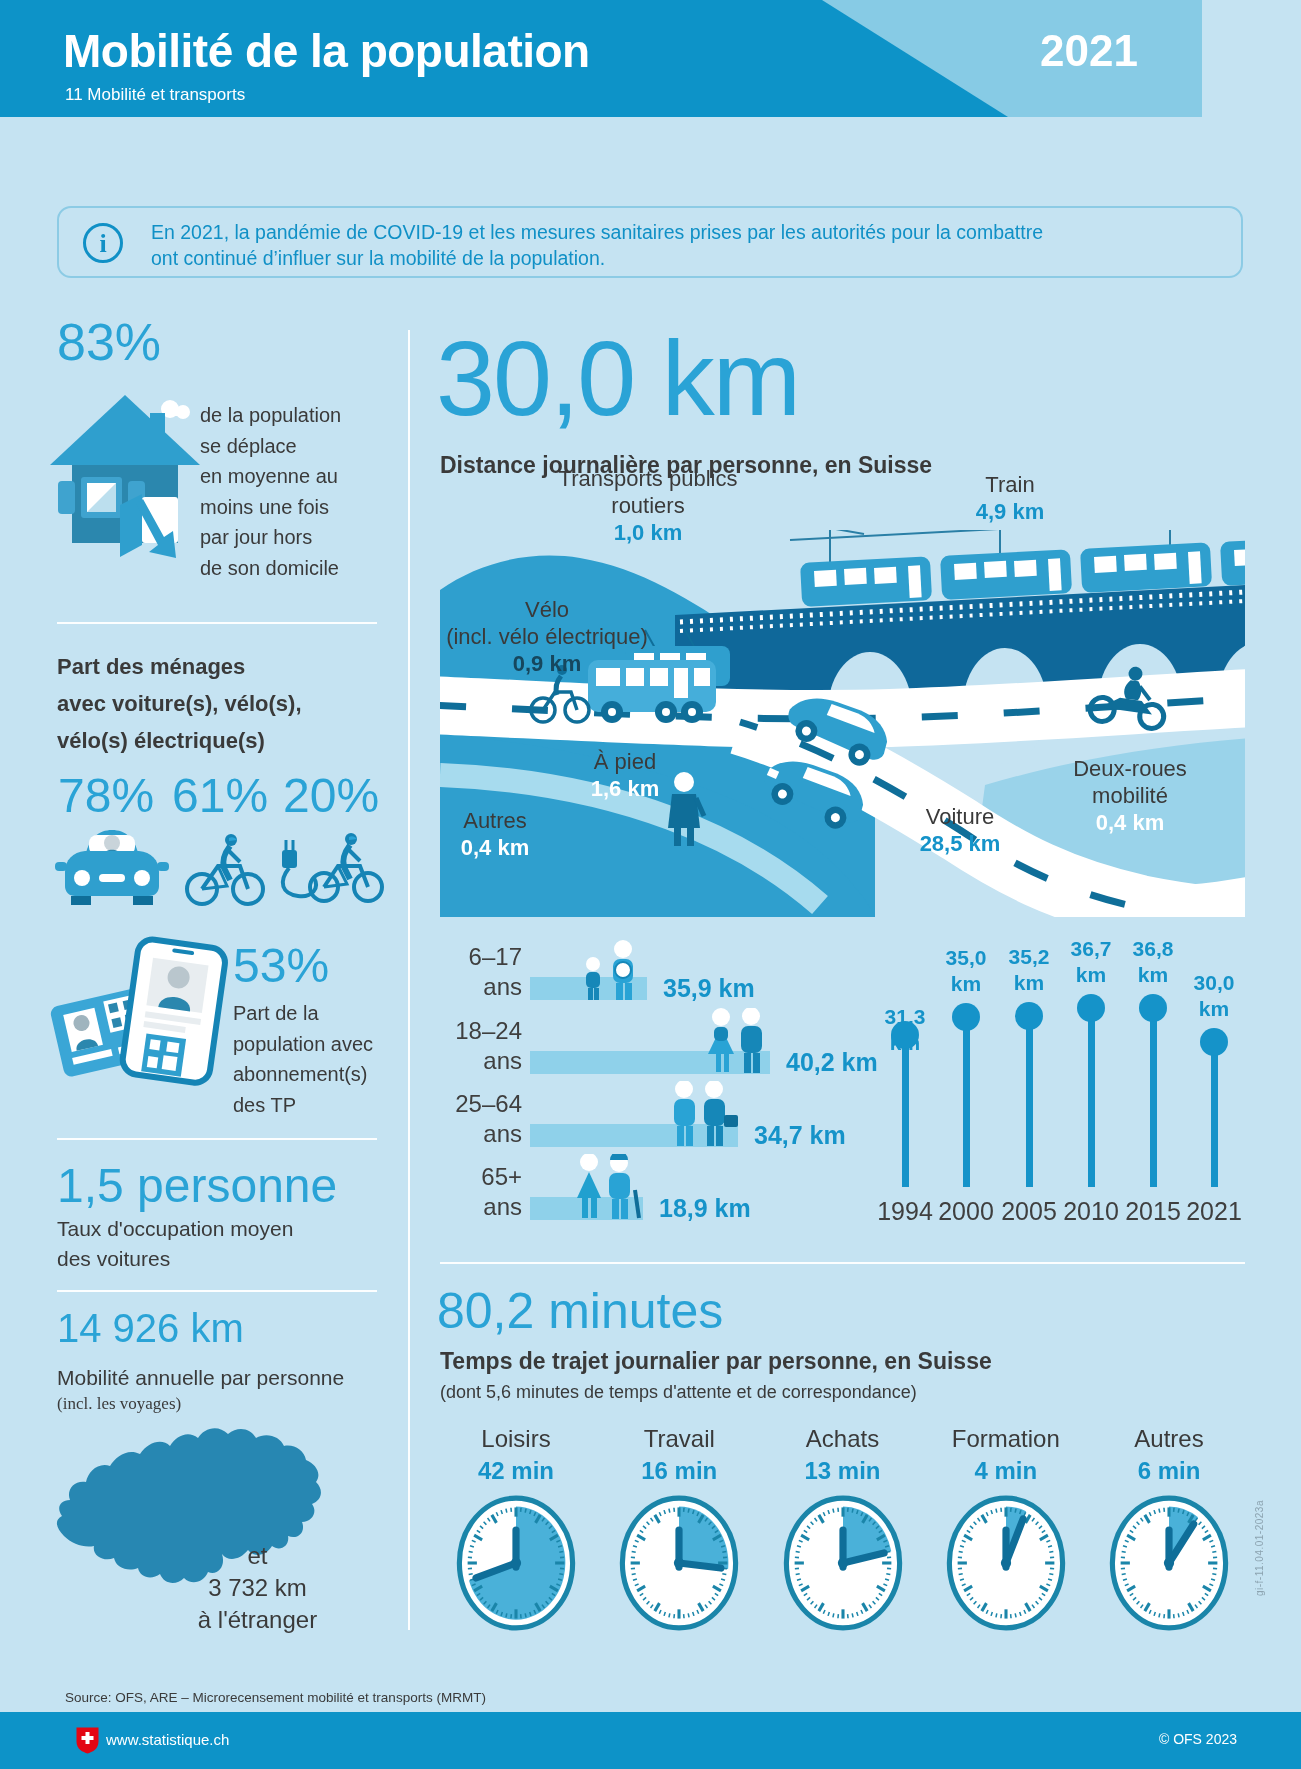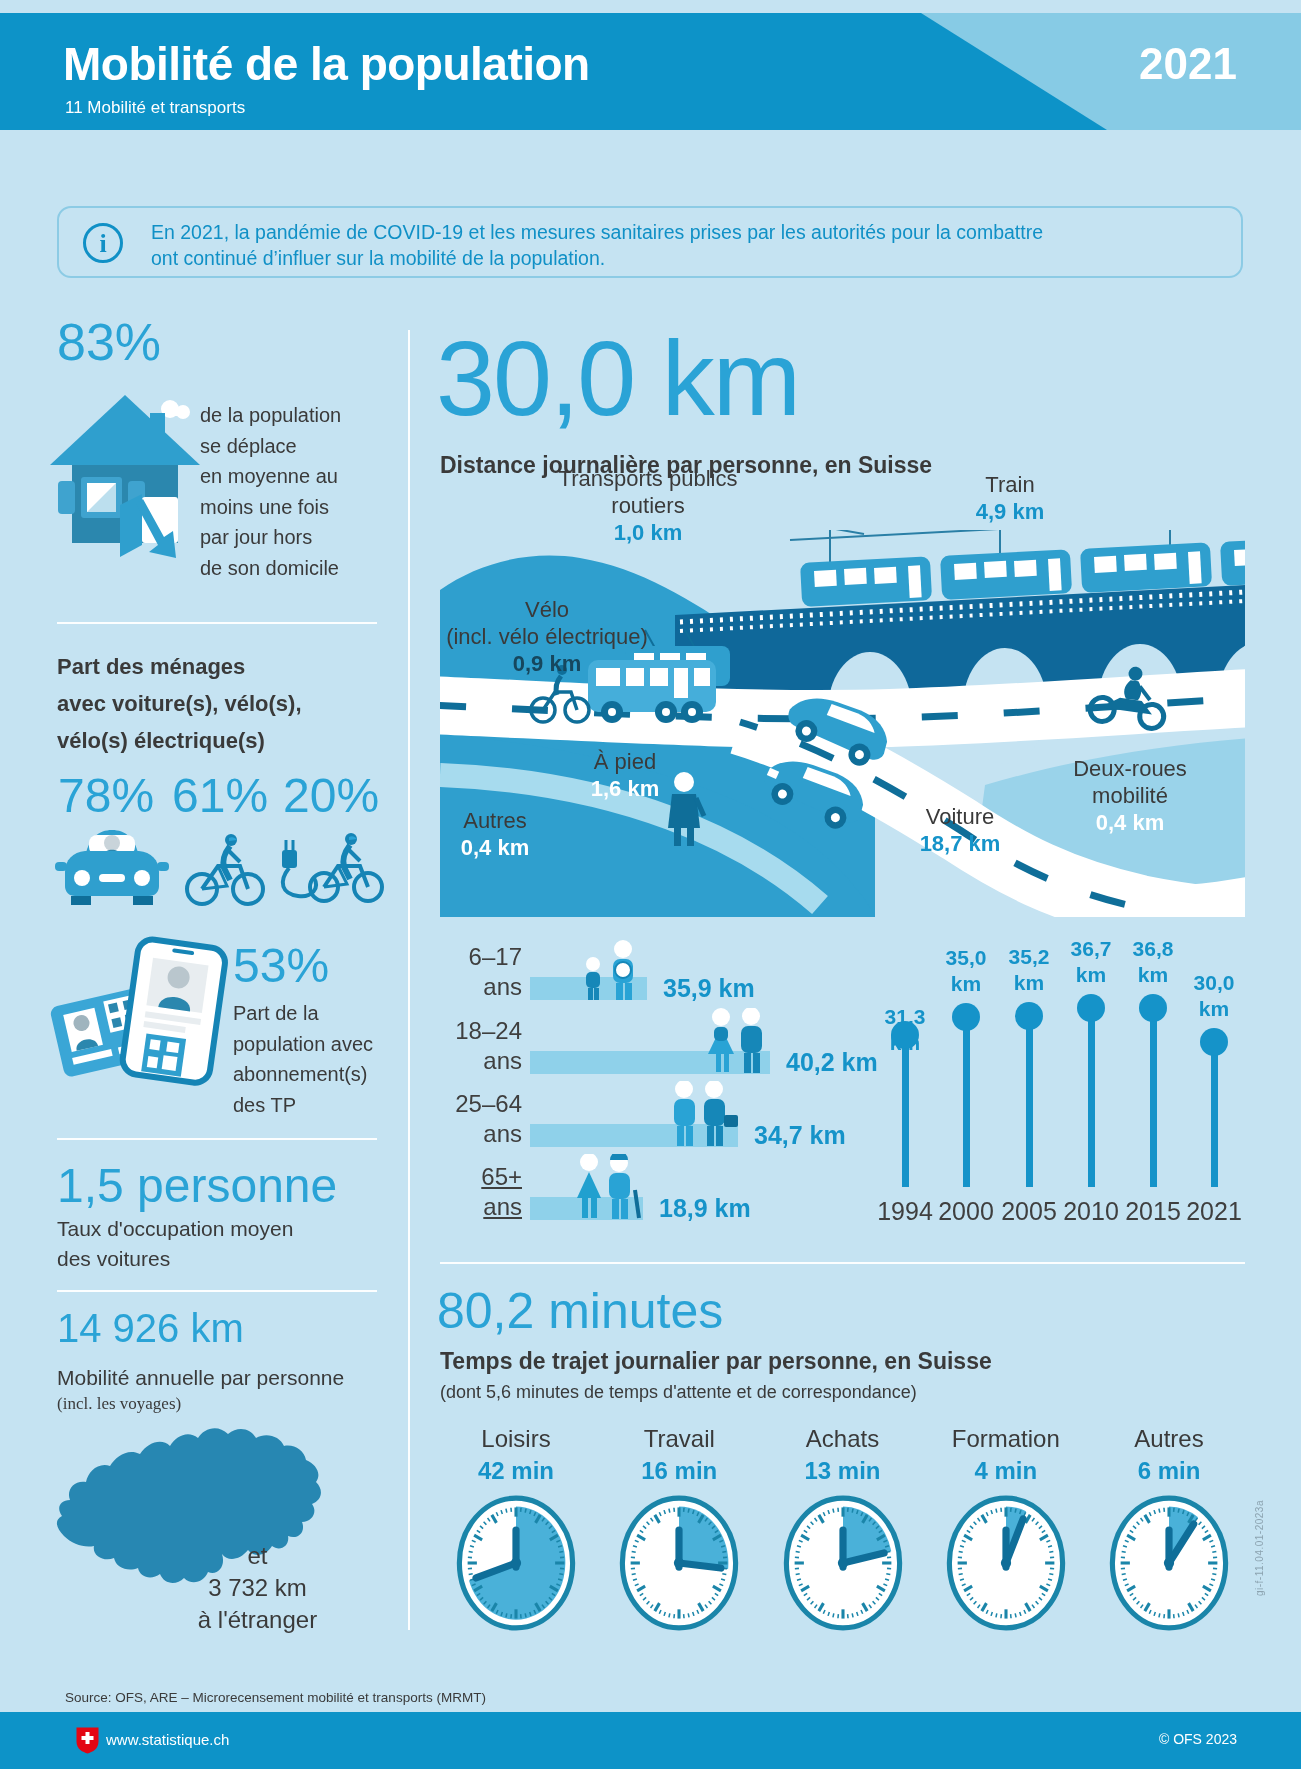--- a/index.html
+++ b/index.html
@@ -7,21 +7,21 @@
     --c-accent:#2AA3D6; --c-valblue:#1593C9; --c-dark:#3A3A3A;
     --c-mid:#2F9FCE; --c-teal:#0F6E99; --c-viaduct:#0F689A;
     --c-bar:#8FD1EA; --c-lightmid:#9AD3EA; --c-pale:#D8EDF7;
     --c-stripe:#A7DBEE; --c-info:#1090C6; --c-clock:#1A85A9; --c-wedge:#4AB1D9;
   }
   html,body{margin:0;padding:0;background:#888;}
   *{box-sizing:border-box;font-family:"Liberation Sans",sans-serif;}
   .page{position:relative;width:1301px;height:1769px;background:var(--c-bg);overflow:hidden;margin:0 auto;}
   .abs{position:absolute;}
   
-  .header{position:absolute;left:0;top:13px;width:1301px;height:117px;background:var(--c-header);}
+  .header{position:absolute;left:0;top:0;width:1202px;height:117px;background:var(--c-header);}
   .header-corner{position:absolute;top:0;right:0;width:381px;height:117px;
     background:var(--c-corner);clip-path:polygon(1px 0,381px 0,381px 117px,187px 117px);}
   .header-title{position:absolute;left:63px;top:24px;color:#fff;font-size:46px;font-weight:bold;letter-spacing:-.5px;}
   .header-sub{position:absolute;left:65px;top:85px;color:#fff;font-size:17px;}
   .header-year{position:absolute;right:64px;top:26px;color:#fff;font-size:44px;font-weight:bold;}
   
   .infobox{position:absolute;left:57px;top:206px;width:1186px;height:72px;border:2px solid #8CCBE5;border-radius:14px;}
   .info-icon{position:absolute;left:24px;top:15px;width:40px;height:40px;border:3px solid var(--c-info);border-radius:50%;color:var(--c-info);
     font-size:26px;font-weight:bold;text-align:center;line-height:36px;font-family:"Liberation Serif",serif;}
   .info-text{position:absolute;left:92px;top:11px;color:var(--c-info);font-size:19.5px;line-height:26px;}
@@ -371,21 +371,21 @@
     <div class="illo-label" style="left:115px;top:293px;width:140px;">
       <div>À pied</div>
       <div class="v white">1,6 km</div>
     </div>
     <div class="illo-label white" style="left:0px;top:352px;width:110px;">
       <div>Autres</div>
       <div class="v white">0,4 km</div>
     </div>
     <div class="illo-label" style="left:450px;top:348px;width:140px;">
       <div>Voiture</div>
-      <div class="v" style="color:#1593C9;">18,7 km</div>
+      <div class="v" style="color:#1593C9;">28,5 km</div>
     </div>
     <div class="illo-label" style="left:600px;top:300px;width:180px;">
       <div>Deux-roues</div>
       <div>mobilité</div>
       <div class="v white">0,4 km</div>
     </div>
   </div>
 
   <div class="abs" style="left:440px;top:930px;width:445px;height:330px;">
 
@@ -437,21 +437,21 @@
       <rect x="7" y="45" width="7" height="20" fill="#29A3D5"></rect>
         <rect x="16" y="45" width="7" height="20" fill="#29A3D5"></rect>
       <circle cx="44" cy="8" r="9" fill="#fff"></circle>
         <rect x="34" y="18" width="21" height="27" rx="7" fill="#1687B8"></rect>
       <rect x="37" y="45" width="7" height="20" fill="#1687B8"></rect>
         <rect x="46" y="45" width="7" height="20" fill="#1687B8"></rect>
       <rect x="54" y="34" width="14" height="12" rx="2" fill="#0F6E99"></rect>
     </svg>
     <div class="age-val" style="left:314px;top:191px;">34,7 km</div>
 
-    <div class="age-label" style="top:232px;text-decoration:underline;">
+    <div class="age-label" style="top:232px;">
       <div>65+</div>
         <div>ans</div>
     </div>
     <div class="age-bar" style="left:90px;top:267px;width:113px;"></div>
     <svg class="abs" style="left:135px;top:224px;" width="70" height="66" viewBox="0 0 70 66">
       <circle cx="14" cy="8" r="9" fill="#fff"></circle>
         <path d="M14,18 L26,44 L2,44 Z" fill="#21A0CF"></path>
       <rect x="7" y="44" width="6" height="20" fill="#21A0CF"></rect>
         <rect x="16" y="44" width="6" height="20" fill="#21A0CF"></rect>
       <circle cx="44" cy="9" r="9" fill="#fff"></circle>

